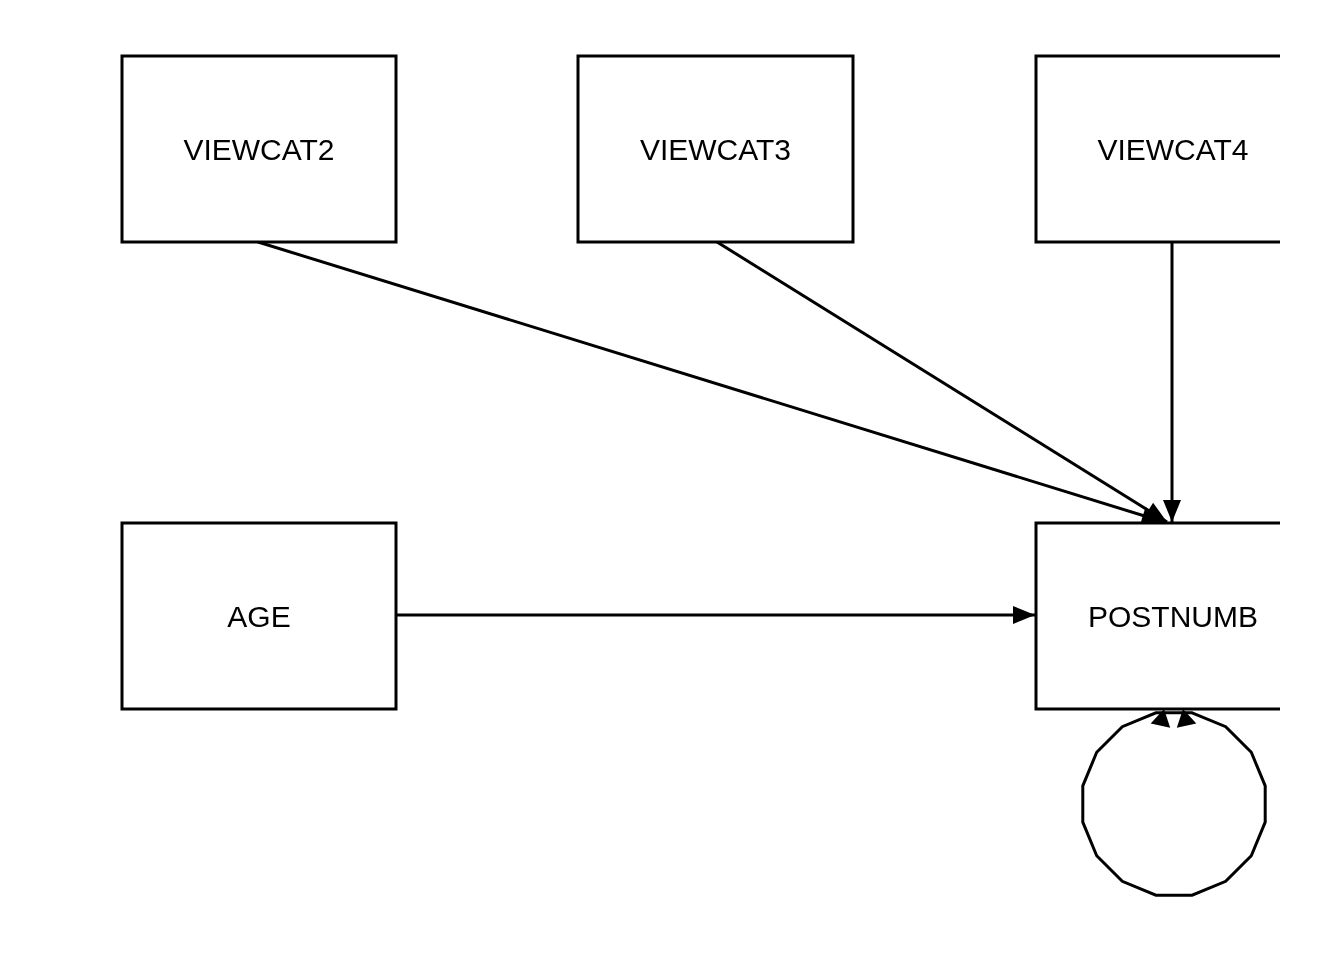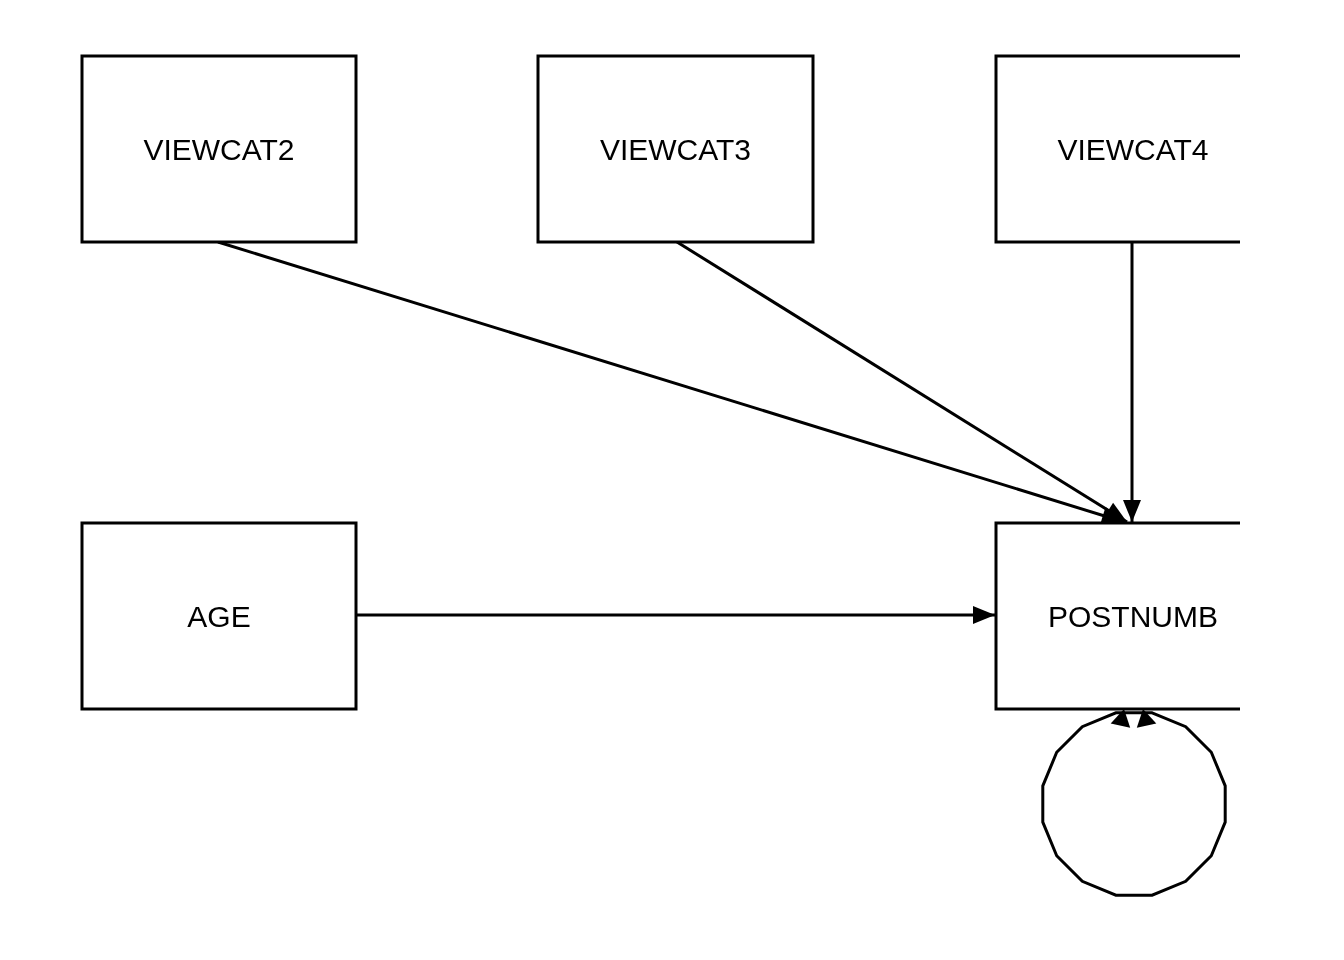--- a/index.html
+++ b/index.html
@@ -6,20 +6,21 @@
     margin: 0;
     padding: 0;
     background: #ffffff;
   }
   .canvas {
     position: relative;
     width: 1240px;
     height: 960px;
     background: #ffffff;
     overflow: hidden;
+    margin-left: 40px;
   }
   svg text {
     font-family: "Liberation Sans", sans-serif;
     user-select: none;
   }
 </style>
 </head>
 <body>
 
 <div class="canvas">

